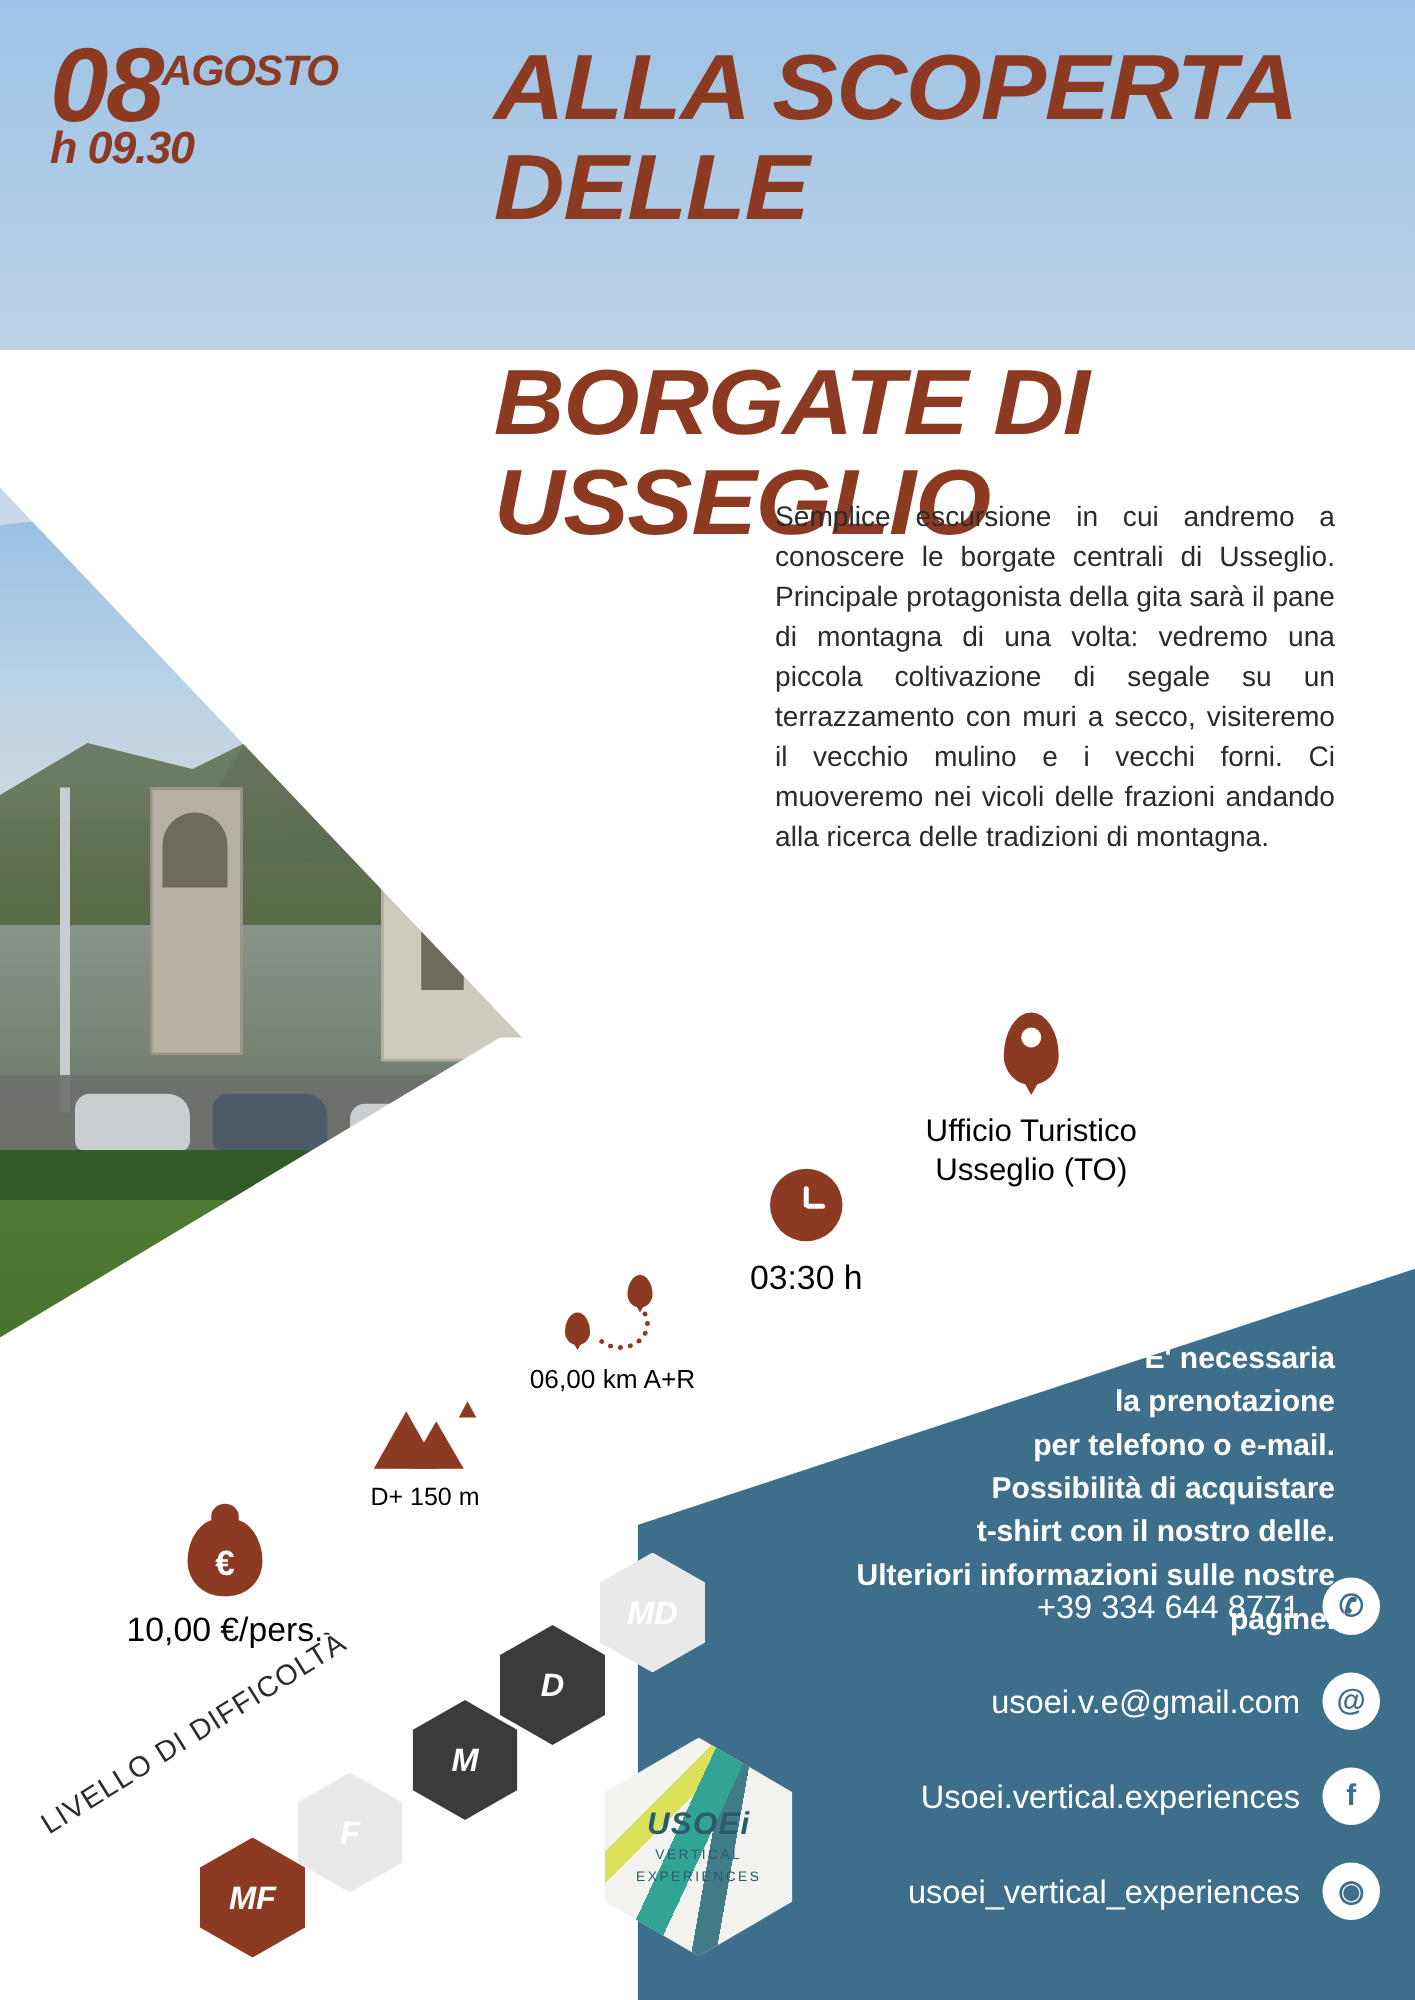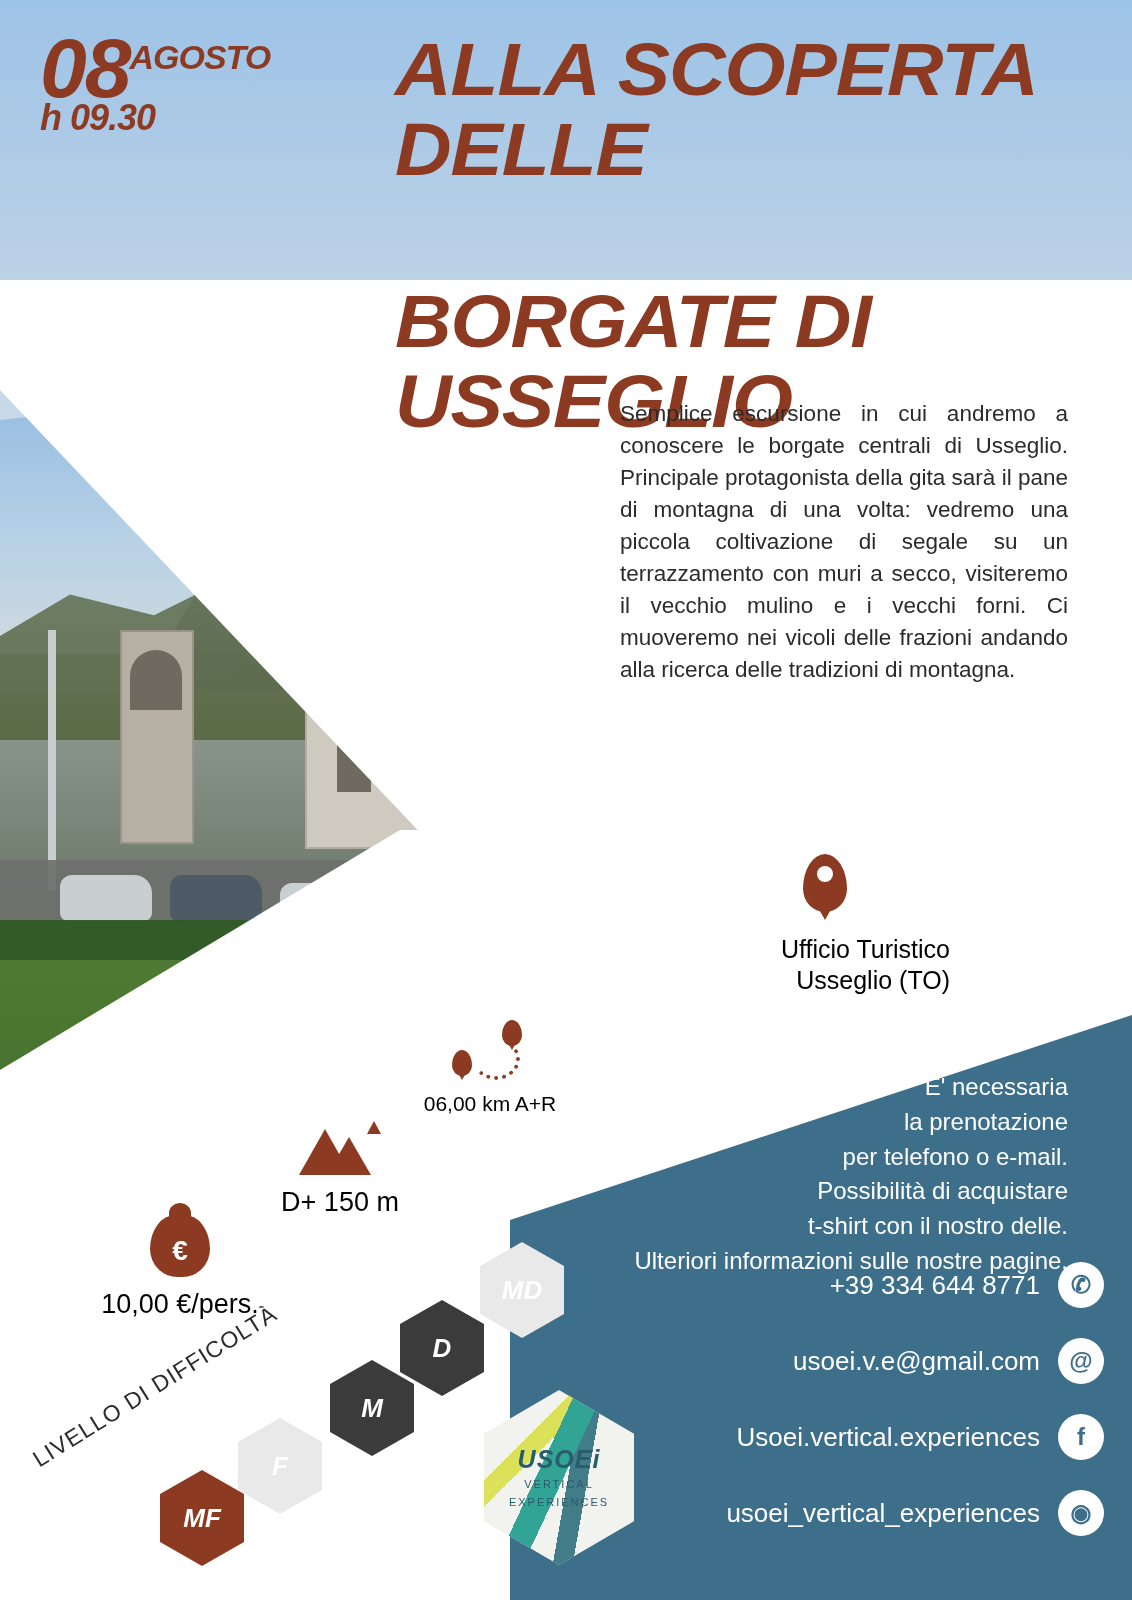--- a/index.html
+++ b/index.html
@@ -147,21 +147,21 @@
   }
   .pin{
     width:44px;height:58px;background:#8c3a22;position:relative;border-radius:50% 50% 50% 50%/60% 60% 40% 40%;
   }
   .pin:after{
     content:"";position:absolute;left:50%;top:62%;transform:translate(-50%,0);
     border-left:17px solid transparent;border-right:17px solid transparent;border-top:30px solid #8c3a22;
   }
   .pin .hole{position:absolute;left:50%;top:34%;transform:translate(-50%,-50%);width:16px;height:16px;background:#fff;border-radius:50%;}
 
-  .loc{position:absolute;left:700px;top:854px;text-align:right;width:250px;}
+  .loc{position:absolute;left:700px;top:810px;text-align:center;width:250px;}
   .loc .lbl{margin-top:22px;font-size:25px;line-height:1.25;}
 
   .time{position:absolute;left:545px;top:935px;width:200px;text-align:center;}
   .clock{
     width:58px;height:58px;border-radius:50%;background:#8c3a22;margin:0 auto;position:relative;
   }
   .clock:before{content:"";position:absolute;left:50%;top:14px;width:4px;height:17px;background:#fff;transform:translateX(-50%);border-radius:2px;}
   .clock:after{content:"";position:absolute;left:50%;top:28px;width:15px;height:4px;background:#fff;border-radius:2px;}
   .time .lbl{margin-top:14px;font-size:27px;}
 
@@ -173,21 +173,21 @@
   .route .p2{left:52px;top:0px;}
   .route .dots{position:absolute;left:22px;top:18px;width:40px;height:34px;border:4px dotted #8c3a22;border-radius:50%;border-top-color:transparent;border-left-color:transparent;}
   .dist .lbl{margin-top:10px;font-size:21px;}
 
   .elev{position:absolute;left:215px;top:1125px;width:250px;text-align:center;}
   .mtn{width:78px;height:50px;margin:0 auto;position:relative;}
   .mtn i{position:absolute;bottom:0;width:0;height:0;border-left:26px solid transparent;border-right:26px solid transparent;border-bottom:46px solid #8c3a22;}
   .mtn i.a{left:-2px;}
   .mtn i.b{left:26px;border-left-width:22px;border-right-width:22px;border-bottom-width:38px;}
   .mtn .arrow{position:absolute;right:-2px;top:-4px;width:0;height:0;border-left:7px solid transparent;border-right:7px solid transparent;border-bottom:13px solid #8c3a22;}
-  .elev .lbl{margin-top:12px;font-size:27px;}
+  .elev .lbl{margin-top:12px;font-size:20px;}
 
   .price{position:absolute;left:50px;top:1215px;width:260px;text-align:center;}
   .bag{width:60px;height:62px;margin:0 auto;position:relative;background:#8c3a22;border-radius:42% 42% 46% 46%/55% 55% 45% 45%;}
   .bag:before{content:"";position:absolute;left:50%;top:-12px;transform:translateX(-50%);width:22px;height:20px;background:#8c3a22;border-radius:50% 50% 0 0;}
   .bag span{position:absolute;left:0;right:0;top:20px;color:#fff;font-size:28px;font-weight:bold;text-align:center;}
   .price .lbl{margin-top:12px;font-size:27px;}
 
   
   .diff-label{
     position:absolute;left:28px;top:1450px;color:#2b2b2b;font-size:23px;
@@ -201,21 +201,21 @@
   }
   .hex.f{left:238px;top:1418px;background:#e9e9e9;color:#ffffff;}
   .hex.e{left:160px;top:1470px;background:#8c3a22;}
   .hex.m{left:330px;top:1360px;background:#3b3b3b;}
   .hex.d{left:400px;top:1300px;background:#3b3b3b;}
   .hex.md{left:480px;top:1242px;background:#e9e9e9;}
 
   
   .booking{
     position:absolute;left:610px;top:1070px;width:458px;text-align:right;
-    color:#ffffff;font-size:24px;line-height:1.45;
+    color:#ffffff;font-size:24px;line-height:1.45;font-weight:bold;
   }
   .contact{position:absolute;right:28px;color:#ffffff;font-size:26px;}
   .contact .row{display:flex;align-items:center;justify-content:flex-end;gap:18px;margin-bottom:28px;}
   .contact .txt{white-space:nowrap;}
   .cicon{
     width:46px;height:46px;border-radius:50%;background:#ffffff;color:#3d6e8a;
     display:flex;align-items:center;justify-content:center;font-size:24px;font-weight:bold;flex:none;
   }
 
   
@@ -294,20 +294,24 @@
         <div class="pin">
           <span class="hole"></span>
         </div>
       </div>
     <div class="lbl">
       <div>Ufficio Turistico</div>
       <div>Usseglio (TO)</div>
     </div>
   </div>
 
+  <div class="time">
+    <div class="clock"></div>
+    <div class="lbl">03:30 h</div>
+  </div>
 
   <div class="dist">
     <div class="route">
       <span class="p1"></span>
         <span class="dots"></span>
         <span class="p2"></span>
     </div>
     <div class="lbl">06,00 km A+R</div>
   </div>
 

